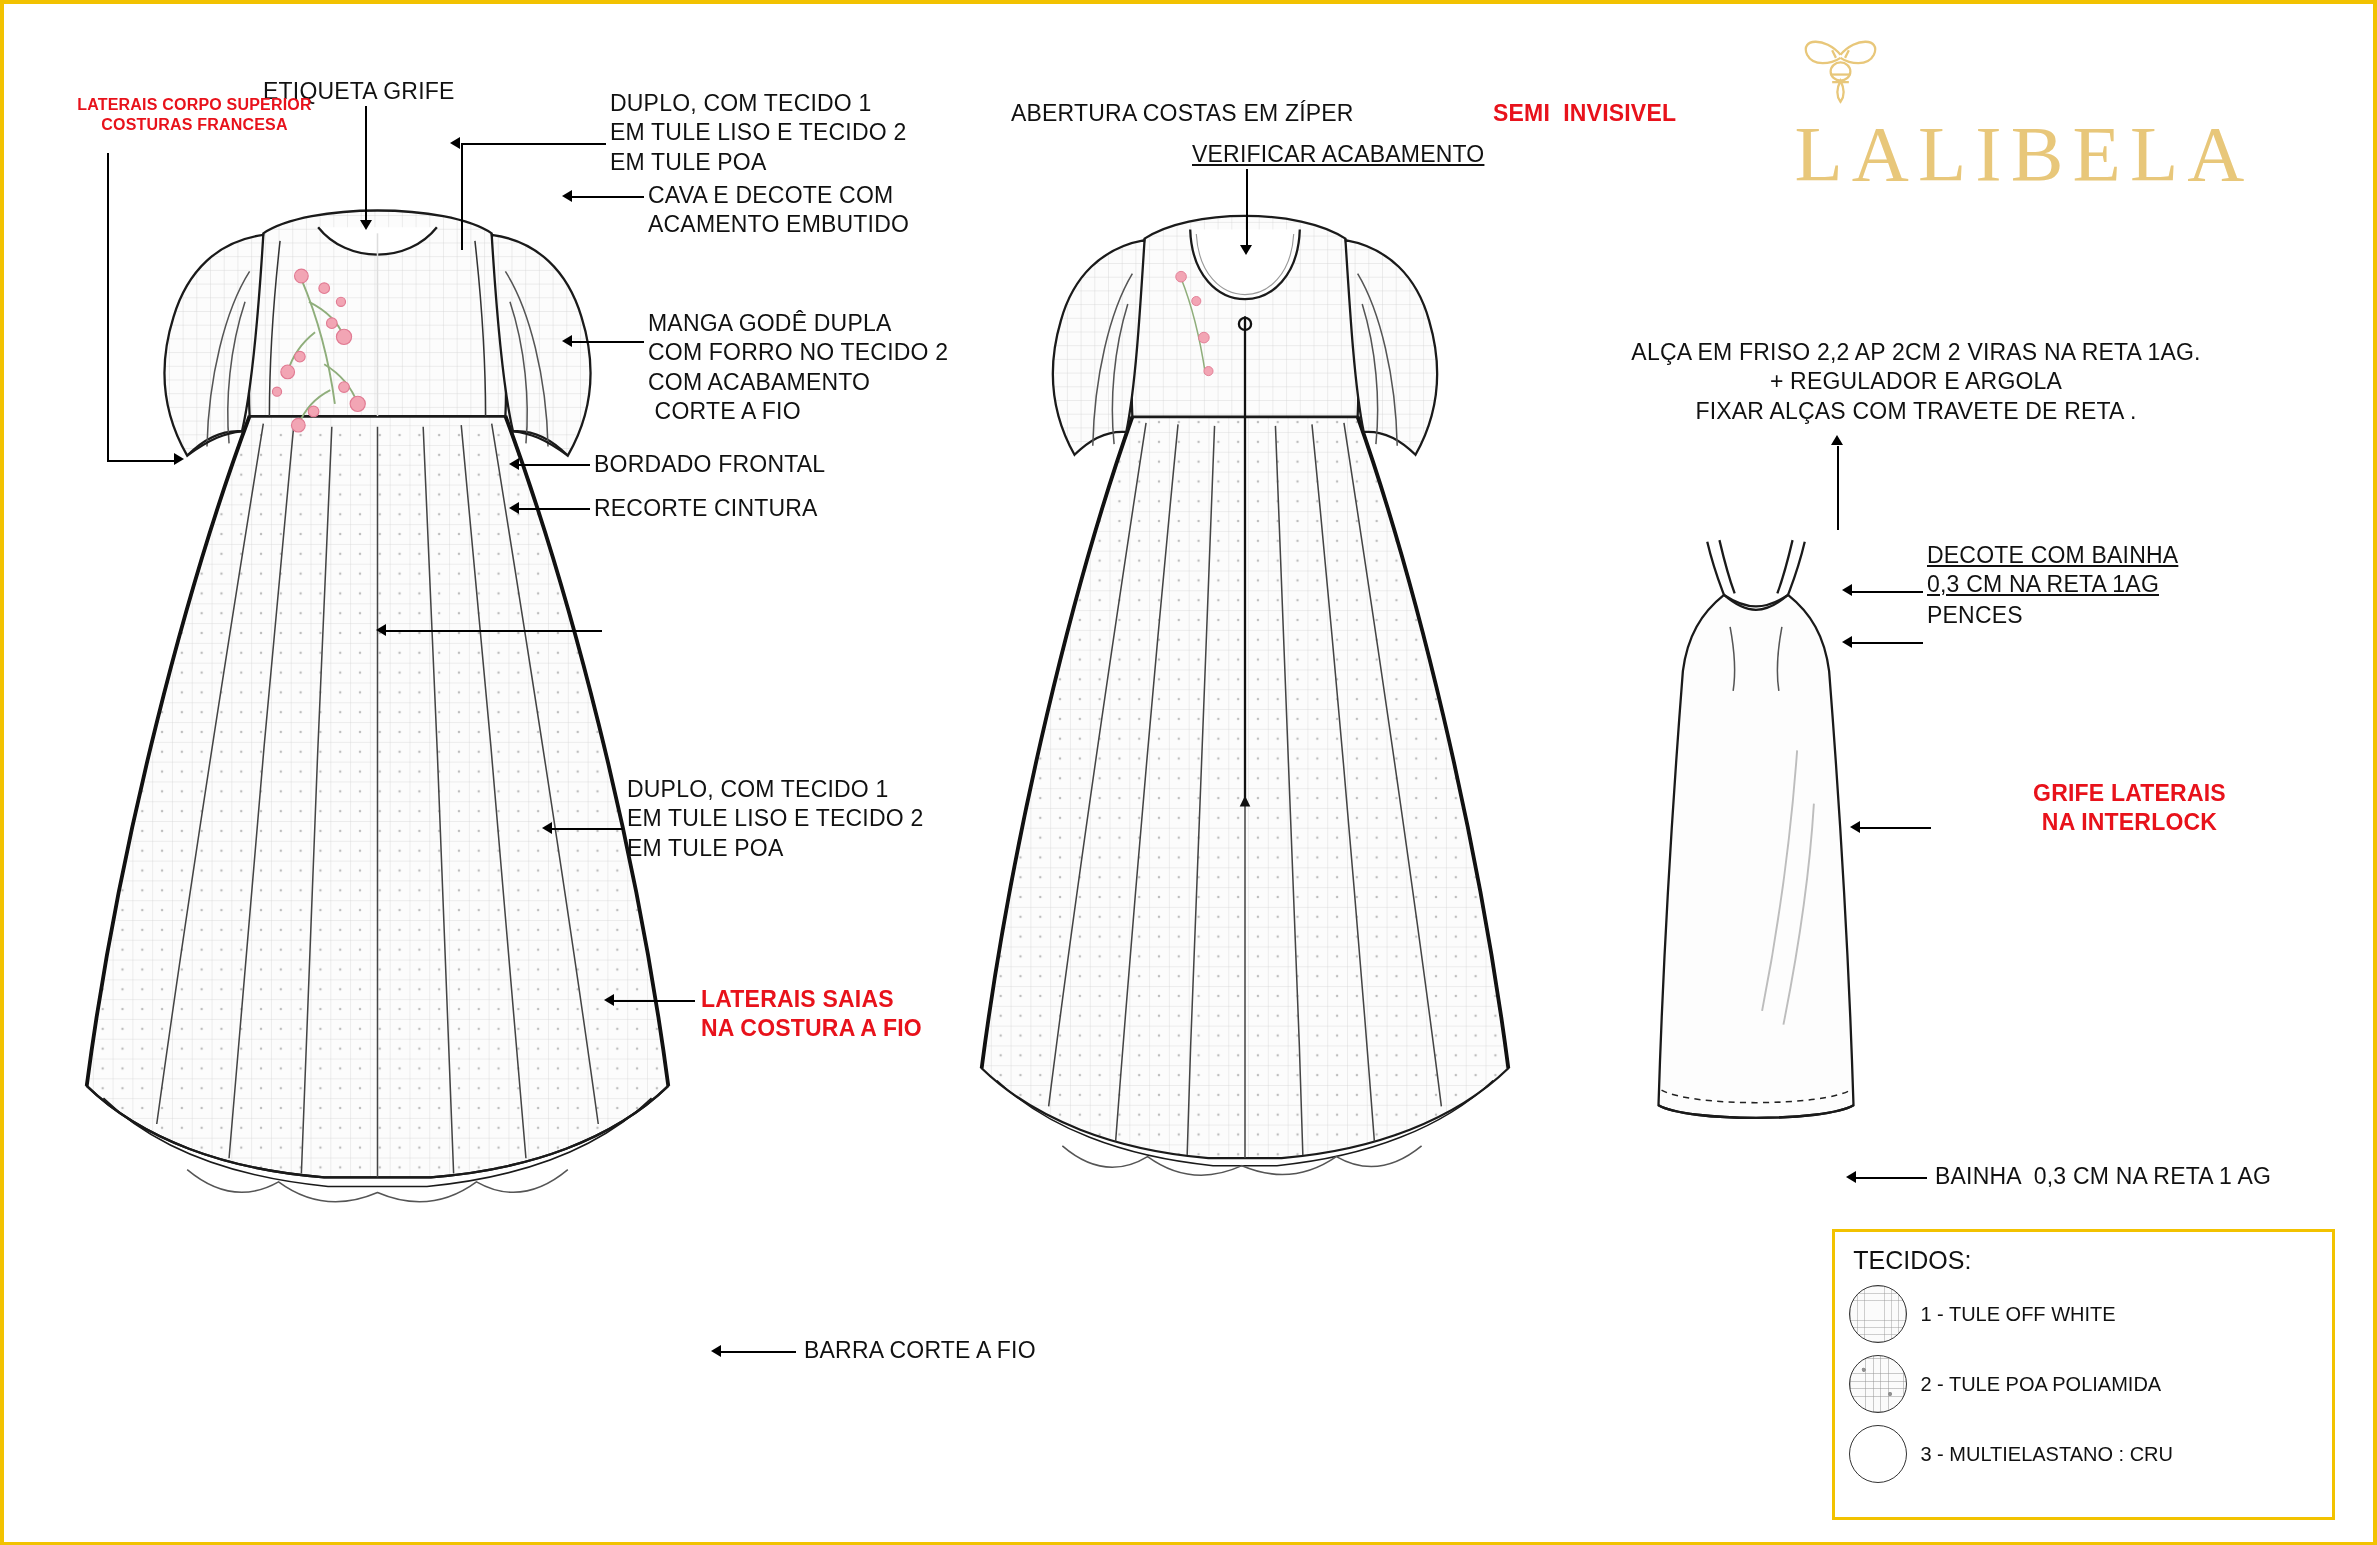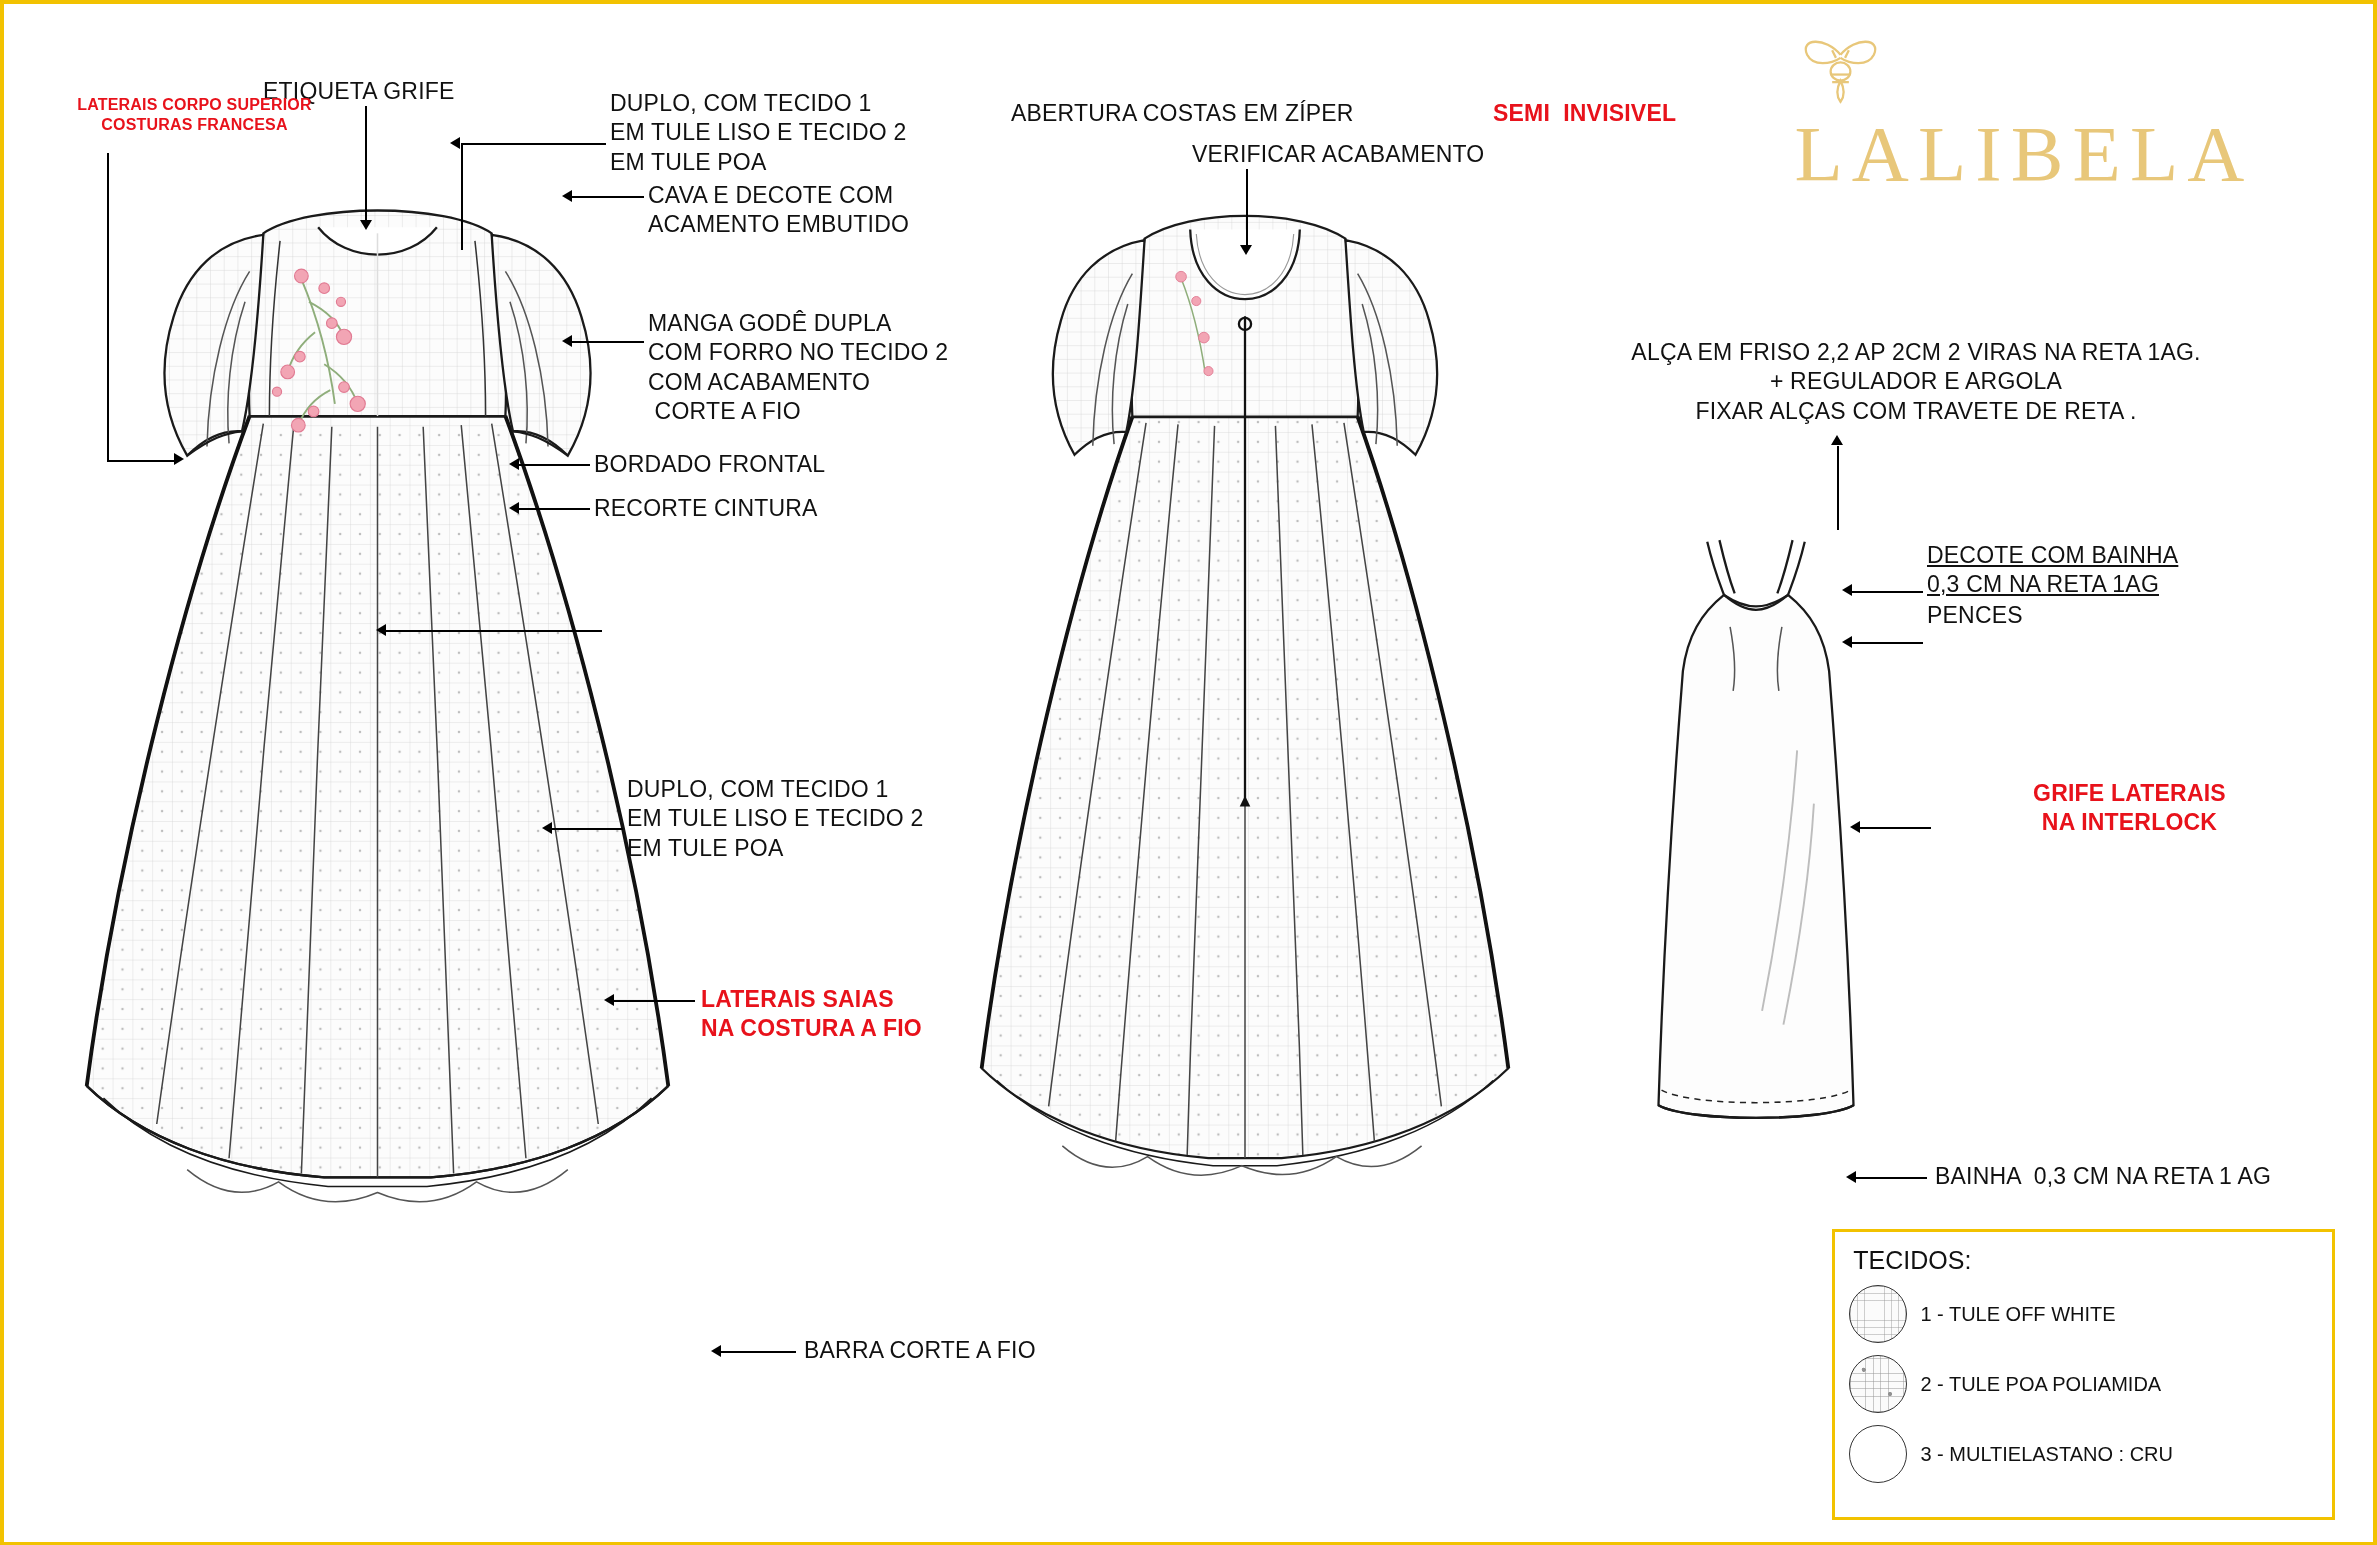--- a/index.html
+++ b/index.html
@@ -397,21 +397,21 @@
 NA COSTURA A FIO</div>
   <div class="ln" style="left:609px; top:996px; width:82px;"></div>
   <div class="arrow left" style="left:600px; top:990px;"></div>
 
   <div class="lbl" style="left:800px; top:1332px;">BARRA CORTE A FIO</div>
   <div class="ln" style="left:716px; top:1347px; width:76px;"></div>
   <div class="arrow left" style="left:707px; top:1341px;"></div>
 
   <div class="lbl" style="left:1007px; top:95px;">ABERTURA COSTAS EM ZÍPER </div>
   <div class="lbl red" style="left:1489px; top:95px;">SEMI  INVISIVEL</div>
-  <div class="lbl" style="left:1188px; top:136px;">VERIFICAR ACABAMENTO</div>
+  <div class="lbl" style="left:1188px; top:136px;text-decoration:underline;">VERIFICAR ACABAMENTO</div>
   <div class="vln" style="left:1242px; top:165px; height:76px;"></div>
   <div class="arrow down" style="left:1236px; top:241px;"></div>
 
   <div class="lbl center" style="left:1531px; top:334px; width:762px;">ALÇA EM FRISO 2,2 AP 2CM 2 VIRAS NA RETA 1AG.
 + REGULADOR E ARGOLA
 FIXAR ALÇAS COM TRAVETE DE RETA .</div>
   <div class="vln" style="left:1833px; top:442px; height:84px;"></div>
   <div class="arrow up" style="left:1827px; top:431px;"></div>
 
   <div class="lbl" style="left:1923px; top:537px;text-decoration:underline;">DECOTE COM BAINHA

